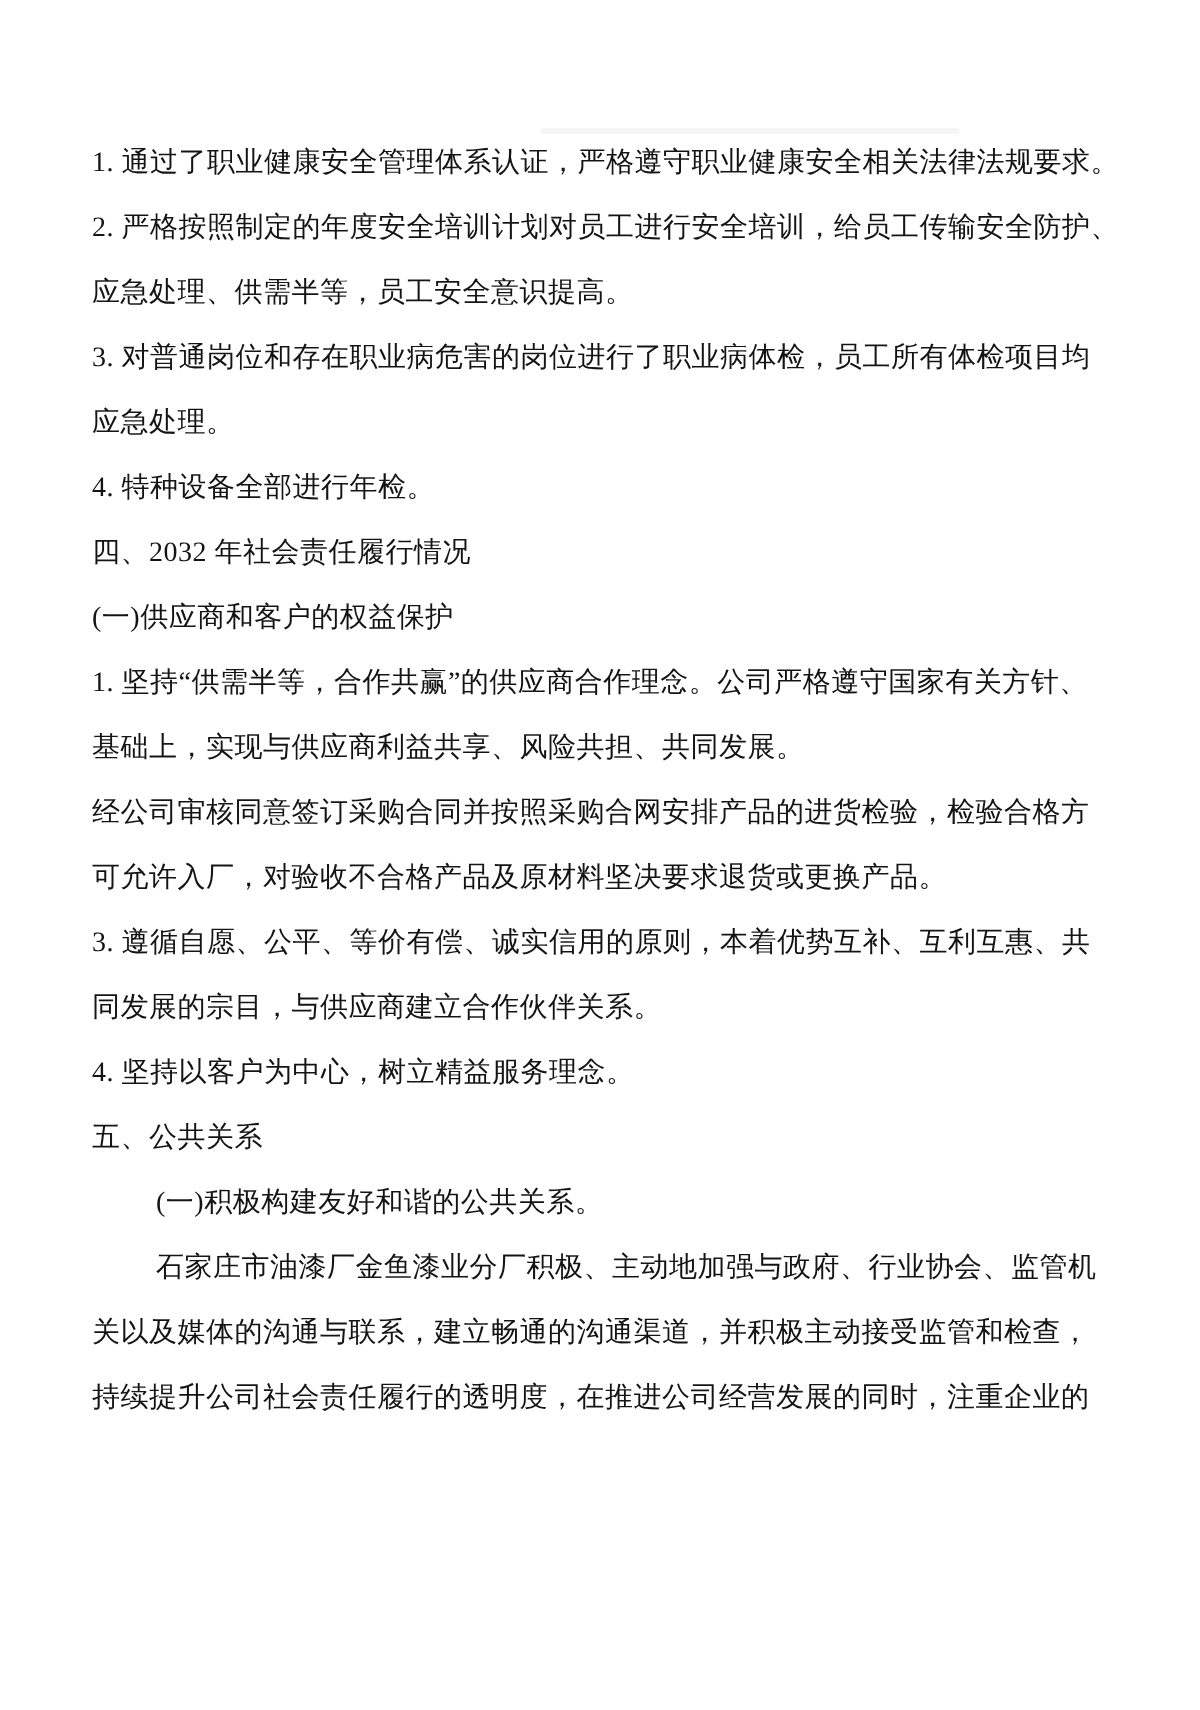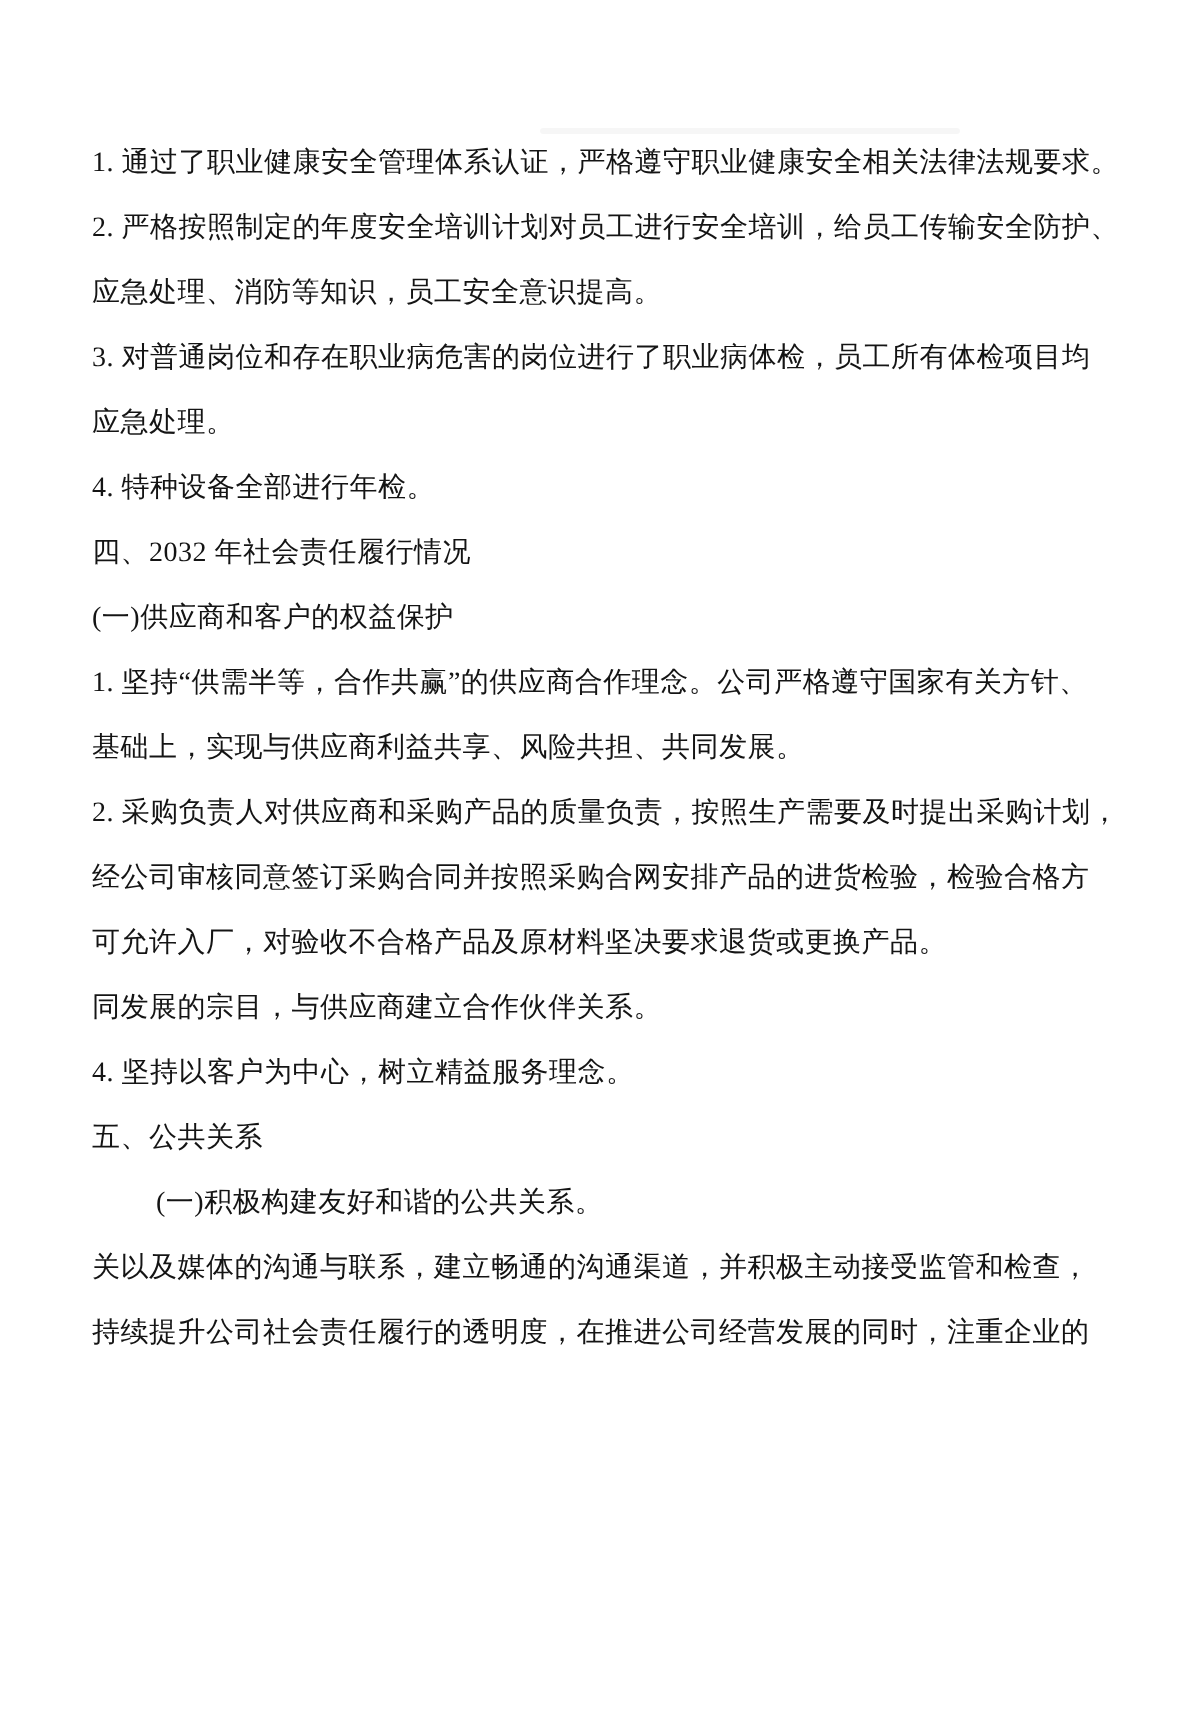--- a/index.html
+++ b/index.html
@@ -46,31 +46,32 @@
 </style>
 </head>
 <body>
 
 <main class="page">
   <div class="scan-smudge"></div>
   <section class="doc-body" id="doc-body">
 
   <div class="line">1. 通过了职业健康安全管理体系认证，严格遵守职业健康安全相关法律法规要求。</div>
       <div class="line">2. 严格按照制定的年度安全培训计划对员工进行安全培训，给员工传输安全防护、</div>
-      <div class="line">应急处理、消防等知识，员工安全意识提高。</div>
+      <div class="line">应急处理、供需半等，员工安全意识提高。</div>
       <div class="line">3. 对普通岗位和存在职业病危害的岗位进行了职业病体检，员工所有体检项目均</div>
       <div class="line">应急处理。</div>
       <div class="line">4. 特种设备全部进行年检。</div>
       <div class="line">四、2032 年社会责任履行情况</div>
       <div class="line">(一)供应商和客户的权益保护</div>
       <div class="line">1. 坚持“供需半等，合作共赢”的供应商合作理念。公司严格遵守国家有关方针、</div>
       <div class="line">基础上，实现与供应商利益共享、风险共担、共同发展。</div>
-      <div class="line">2. 采购负责人对供应商和采购产品的质量负责，按照生产需要及时提出采购计划，</div>
       <div class="line">经公司审核同意签订采购合同并按照采购合网安排产品的进货检验，检验合格方</div>
       <div class="line">可允许入厂，对验收不合格产品及原材料坚决要求退货或更换产品。</div>
+      <div class="line">3. 遵循自愿、公平、等价有偿、诚实信用的原则，本着优势互补、互利互惠、共</div>
       <div class="line">同发展的宗目，与供应商建立合作伙伴关系。</div>
       <div class="line">4. 坚持以客户为中心，树立精益服务理念。</div>
       <div class="line">五、公共关系</div>
       <div class="line indent-1">(一)积极构建友好和谐的公共关系。</div>
+      <div class="line indent-1">石家庄市油漆厂金鱼漆业分厂积极、主动地加强与政府、行业协会、监管机</div>
       <div class="line">关以及媒体的沟通与联系，建立畅通的沟通渠道，并积极主动接受监管和检查，</div>
       <div class="line">持续提升公司社会责任履行的透明度，在推进公司经营发展的同时，注重企业的</div>
     </section>
 </main>
 
 </body></html>

